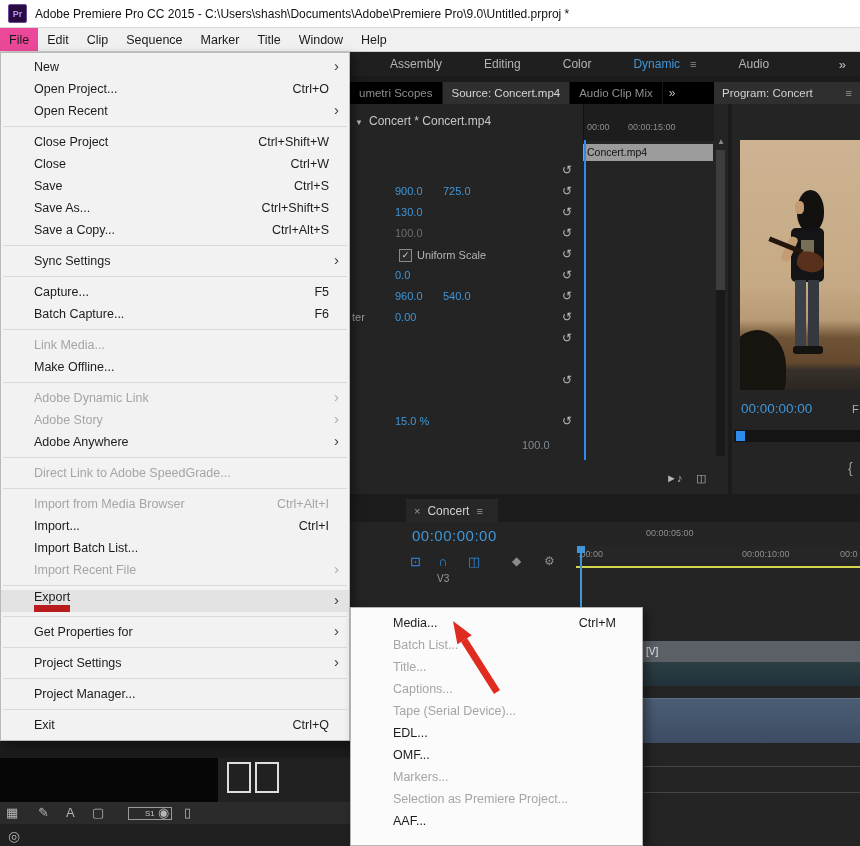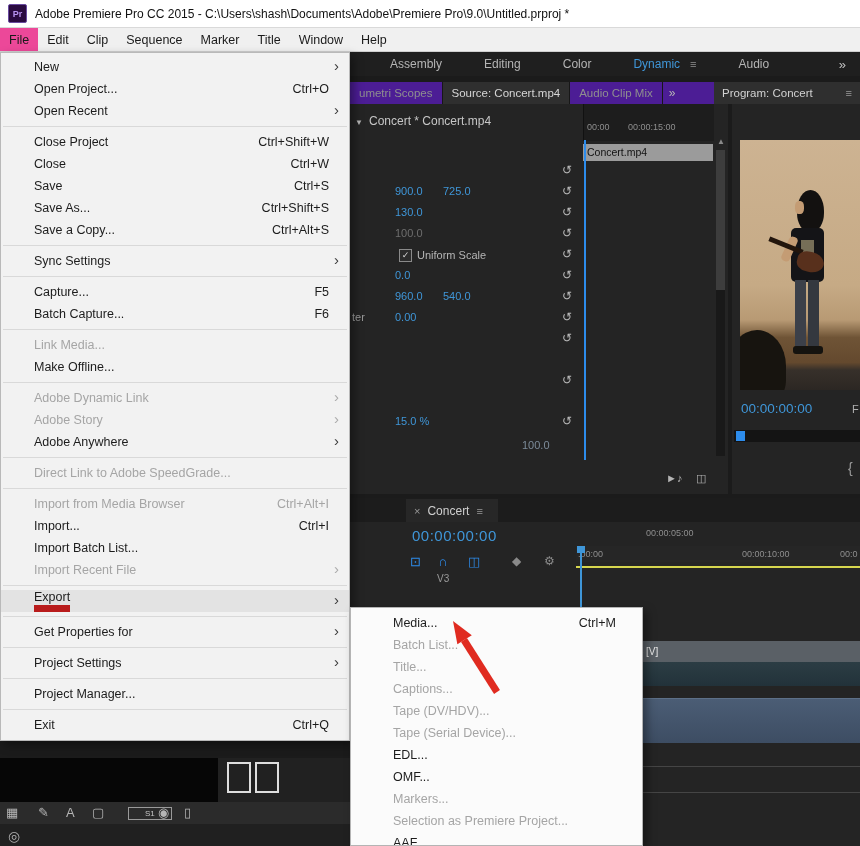--- a/index.html
+++ b/index.html
@@ -31,21 +31,21 @@
   .export-menu .menu-item .mi-shortcut{padding-right:18px}
 
   
   .panel{position:absolute;background:#242424}
   .ws-bar{position:absolute;left:350px;top:52px;width:510px;height:24px;background:#1f1f1f;display:flex;align-items:center;gap:42px;padding-left:40px;box-sizing:border-box}
   .ws-tab{font-size:12px;color:#b5b5b5;white-space:nowrap}
   .ws-tab.active{color:#3f96d8}
   .ws-menu{font-size:11px;color:#8f8f8f;margin-left:-32px}
   .ws-overflow{position:absolute;right:14px;color:#c0c0c0;font-size:13px}
 
-  .ptab-bar{position:absolute;left:350px;top:82px;width:364px;height:22px;background:#4c1d95;display:flex;align-items:stretch}
+  .ptab-bar{position:absolute;left:350px;top:82px;width:364px;height:22px;background:#000000;display:flex;align-items:stretch}
   .ptab{display:flex;align-items:center;padding:0 9px;font-size:11.5px;color:#8f8f8f;white-space:nowrap;border-right:1px solid #171717}
   .ptab.active{background:#2f2f2f;color:#d6d6d6}
   .ptab-overflow{display:flex;align-items:center;color:#b5b5b5;font-size:12px;padding:0 6px}
   .prog-header{position:absolute;left:714px;top:82px;width:146px;height:22px;background:#2f2f2f;display:flex;align-items:center;font-size:11.5px;color:#d2d2d2;padding:0 8px;box-sizing:border-box}
   .prog-header .hamb{margin-left:auto;color:#9a9a9a;font-size:11px}
 
   .lbl{position:absolute;white-space:nowrap}
   .blue{color:#3f96d8}
   .grayblue{color:#7c8b99}
   .dim{color:#9a9a9a}
@@ -381,24 +381,20 @@
     </div>
     <div class="menu-item disabled">
       <span class="mi-label">Title...</span>
       <span class="mi-shortcut"></span>
     </div>
     <div class="menu-item disabled">
       <span class="mi-label">Captions...</span>
       <span class="mi-shortcut"></span>
     </div>
     <div class="menu-item disabled">
-      <span class="mi-label">Tape (DV/HDV)...</span>
-      <span class="mi-shortcut"></span>
-    </div>
-    <div class="menu-item disabled">
       <span class="mi-label">Tape (Serial Device)...</span>
       <span class="mi-shortcut"></span>
     </div>
     <div class="menu-item">
       <span class="mi-label">EDL...</span>
       <span class="mi-shortcut"></span>
     </div>
     <div class="menu-item">
       <span class="mi-label">OMF...</span>
       <span class="mi-shortcut"></span>

